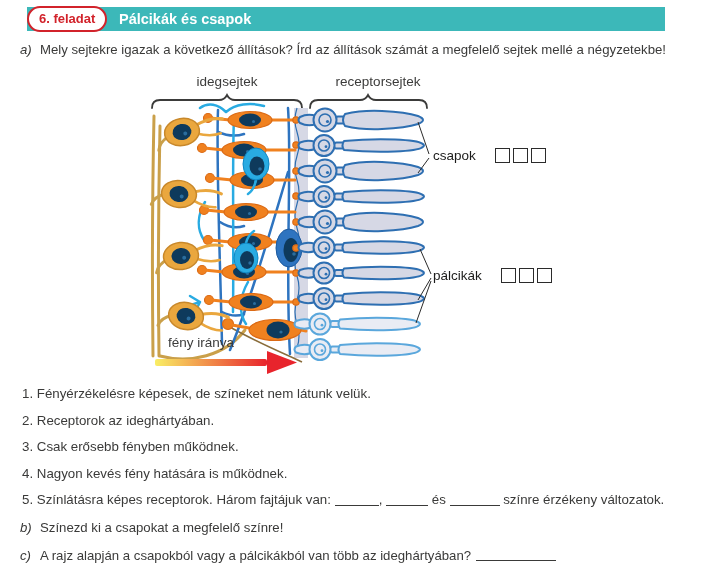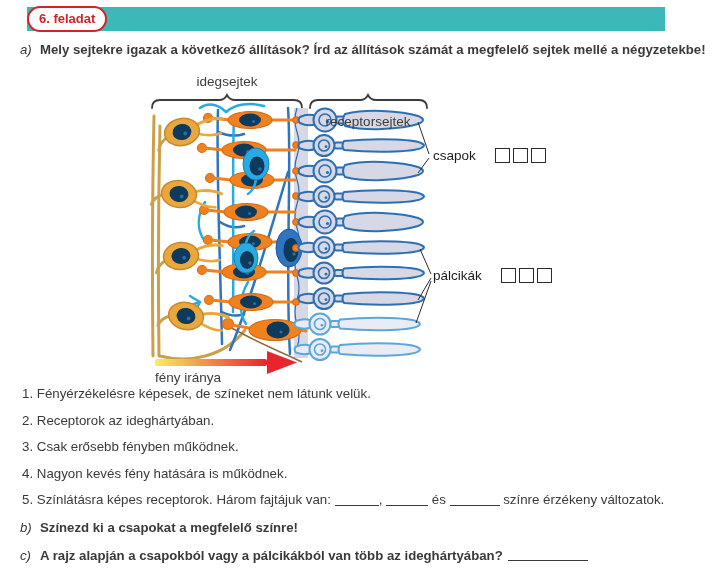--- a/index.html
+++ b/index.html
@@ -10,21 +10,21 @@
   .header-bar{position:absolute;left:27px;top:7px;width:638px;height:24px;
               background:#3cb8b9;display:flex;align-items:center;}
   .badge{position:absolute;left:0;top:-1px;height:22px;line-height:22px;
          background:#fff;border:2px solid #d2232b;border-radius:13px;
          padding:0 10px;color:#d2232b;font-weight:bold;font-size:13px;}
   .header-title{margin-left:92px;color:#fff;font-weight:bold;font-size:14.5px;}
 
   
   .q-row{position:absolute;left:20px;display:flex;font-size:13.2px;}
   .q-marker{width:20px;font-style:italic;flex:0 0 20px;}
-  .q-text{white-space:nowrap;font-weight:bold;}
+  .q-text{white-space:nowrap;}
   .blank{display:inline-block;border-bottom:1.2px solid #3a3a39;height:12px;vertical-align:-2px;background:transparent;}
 
   
   .diagram{position:absolute;left:130px;top:72px;width:430px;height:305px;}
   .diagram svg{position:absolute;left:0;top:0;}
   .dg-label{position:absolute;font-size:13.5px;color:#3b3b3a;transform:translateX(-50%);white-space:nowrap;text-align:right;}
   .ans-row{position:absolute;display:flex;align-items:center;gap:3px;}
   .ans-label{font-size:13.5px;color:#1c1c1b;margin-right:16px;white-space:nowrap;}
   .abox{width:13px;height:13px;border:1.5px solid #2b2b2b;background:#fff;}
   .light-label{position:absolute;font-size:13.5px;color:#3c3c3b;white-space:nowrap;}
@@ -59,20 +59,21 @@
   #qb{top:520px;}
   #qc{top:548px;}
 </style>
 </head>
 <body>
 
 <div class="page">
 
   <div class="header-bar">
     <span class="badge">6. feladat</span>
+    <span class="header-title">Pálcikák és csapok</span>
   </div>
 
   <div class="q-row" id="qa">
     <span class="q-marker">a)</span>
     <span class="q-text">Mely sejtekre igazak a következő állítások? Írd az állítások számát a megfelelő sejtek mellé a négyzetekbe!</span>
   </div>
 
   <div class="diagram">
     <svg width="430" height="305" viewBox="0 0 430 305">
       <defs>
@@ -275,37 +276,37 @@
       <path class="lead" d="M288,50 L299,82 M288,101 L299,86"></path>
       <path class="lead" d="M290,177 L301,202 M288,228 L301,206 M286,251 L301,209"></path>
 
       <g>
         <rect x="25" y="287" width="112" height="7" rx="2" fill="url(#lg)"></rect>
         <polygon points="137,279 167,290.5 137,302" fill="#e8242c"></polygon>
       </g>
     </svg>
 
     <div class="dg-label" style="left:97px;top:2px;">idegsejtek</div>
-    <div class="dg-label" style="left:238px;top:2px;margin-top:40px;">receptorsejtek</div>
+    <div class="dg-label" style="left:248px;top:2px;">receptorsejtek</div>
 
     <div class="ans-row" style="left:303px;top:76px;">
       <span class="ans-label">csapok</span>
       <span class="abox"></span>
       <span class="abox"></span>
       <span class="abox"></span>
     </div>
 
     <div class="ans-row" style="left:303px;top:196px;">
       <span class="ans-label">pálcikák</span>
       <span class="abox"></span>
       <span class="abox"></span>
       <span class="abox"></span>
     </div>
 
-    <div class="light-label" style="left:25px;top:263px;margin-top:35px;">fény iránya</div>
+    <div class="light-label" style="left:38px;top:263px;">fény iránya</div>
   </div>
 
   <div class="statements">
     <div class="stmt">1. Fényérzékelésre képesek, de színeket nem látunk velük.</div>
     <div class="stmt">2. Receptorok az ideghártyában.</div>
     <div class="stmt">3. Csak erősebb fényben működnek.</div>
     <div class="stmt">4. Nagyon kevés fény hatására is működnek.</div>
     <div class="stmt">
       <span>5. Színlátásra képes receptorok. Három fajtájuk van:</span>
       <span class="blank" style="width:44px;"></span><span>,</span>

